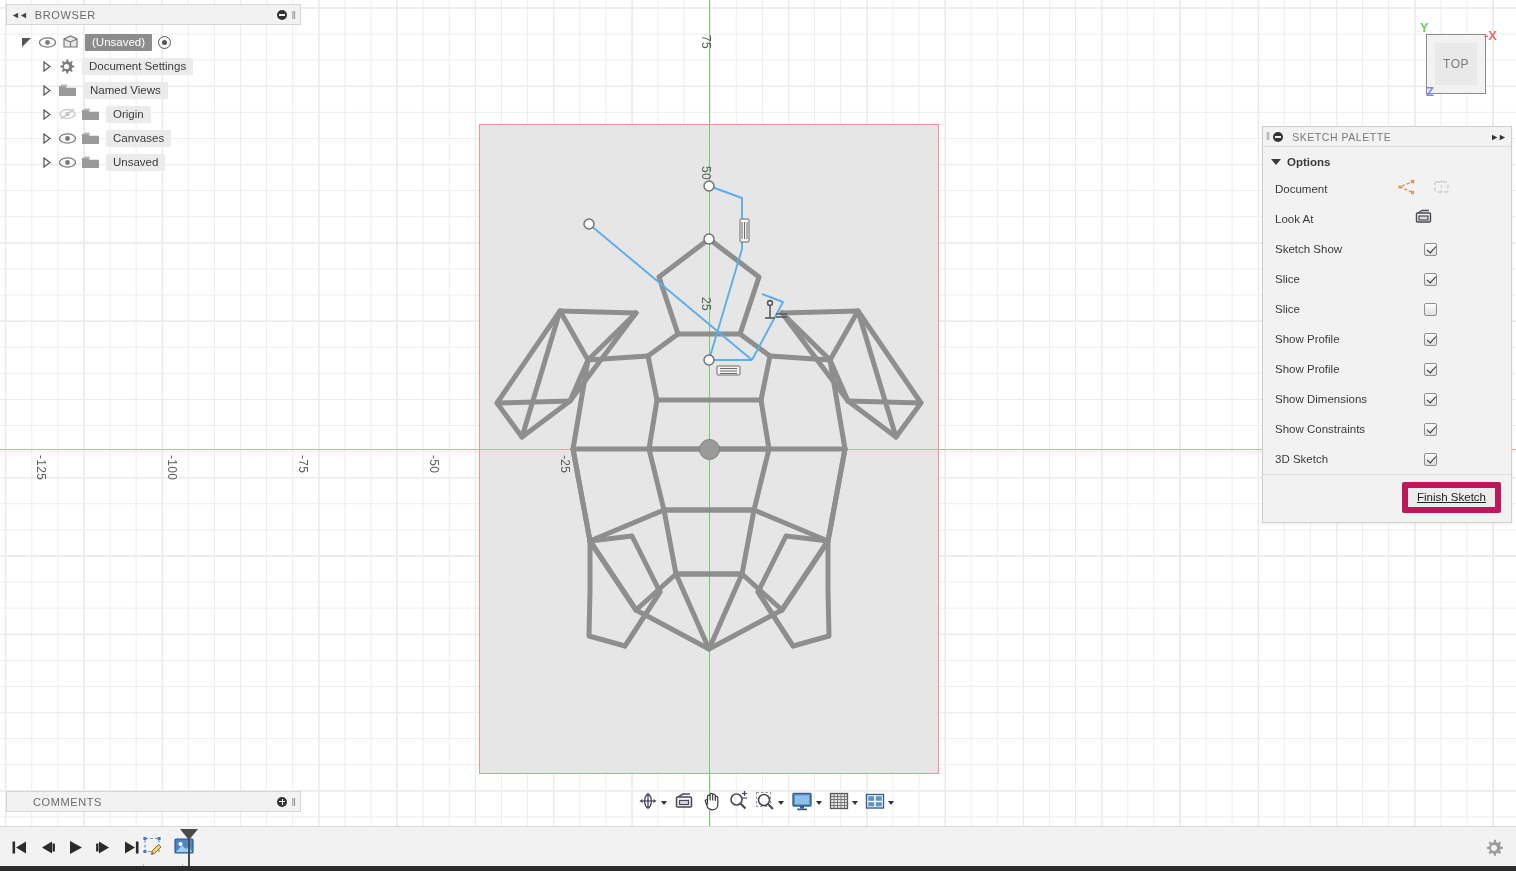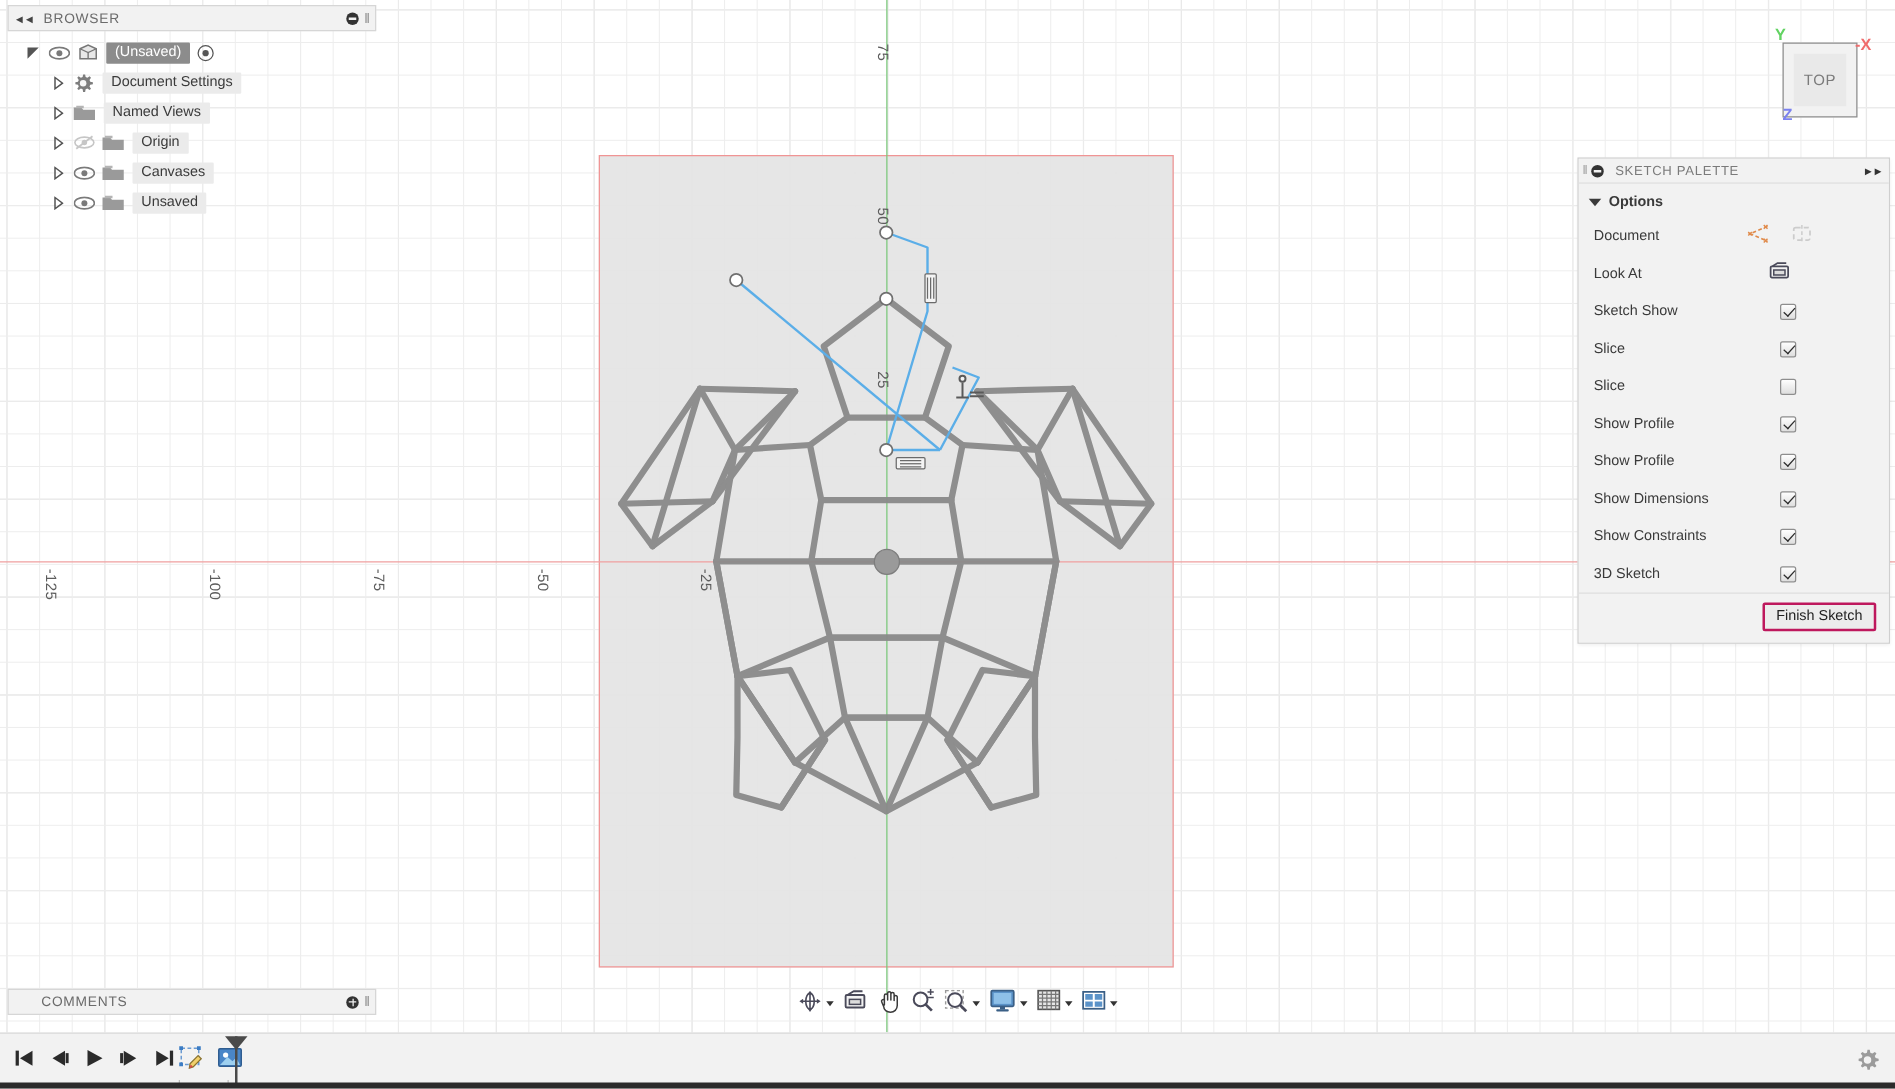--- a/index.html
+++ b/index.html
@@ -280,24 +280,25 @@
   }
   #palette-footer {
     border-top: 1px solid #dedede;
     padding: 7px 10px 9px 0;
     display: flex; justify-content: flex-end;
     background: #f2f2f2;
   }
   #finish-sketch {
     font-size: 11.5px; color: #222;
     background: #ececec;
-    border: 2px solid #be185d;
+    border: 6px solid #be185d;
     padding: 3px 9px 4px 9px;
     border-radius: 2px;
     cursor: pointer;
+    text-decoration: underline;
   }
 
   
   #nav-toolbar {
     position: absolute;
     left: 636px; top: 790px;
     height: 26px;
     display: flex; align-items: center;
     gap: 3px;
   }

